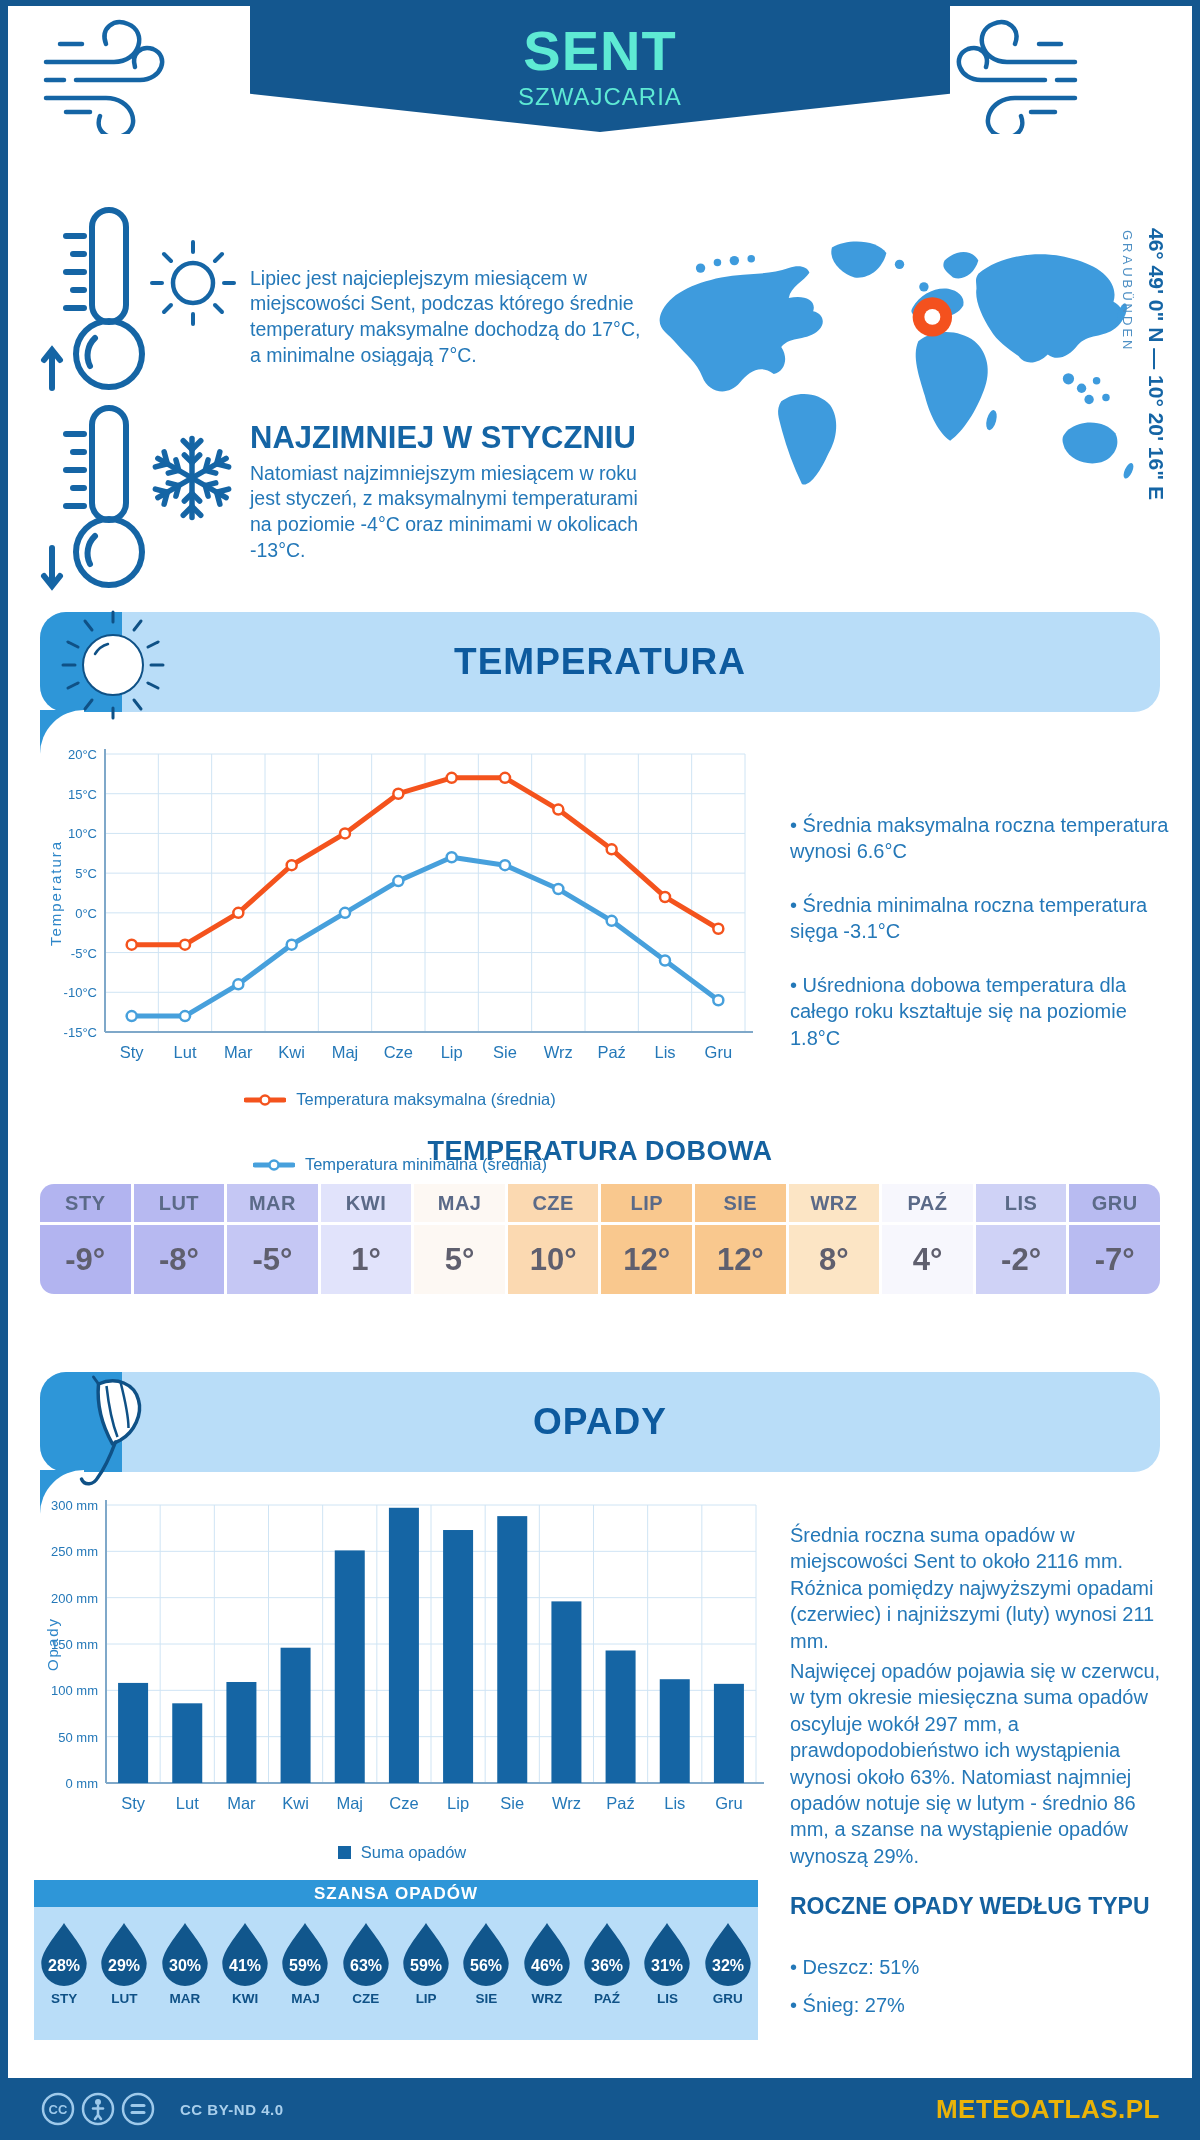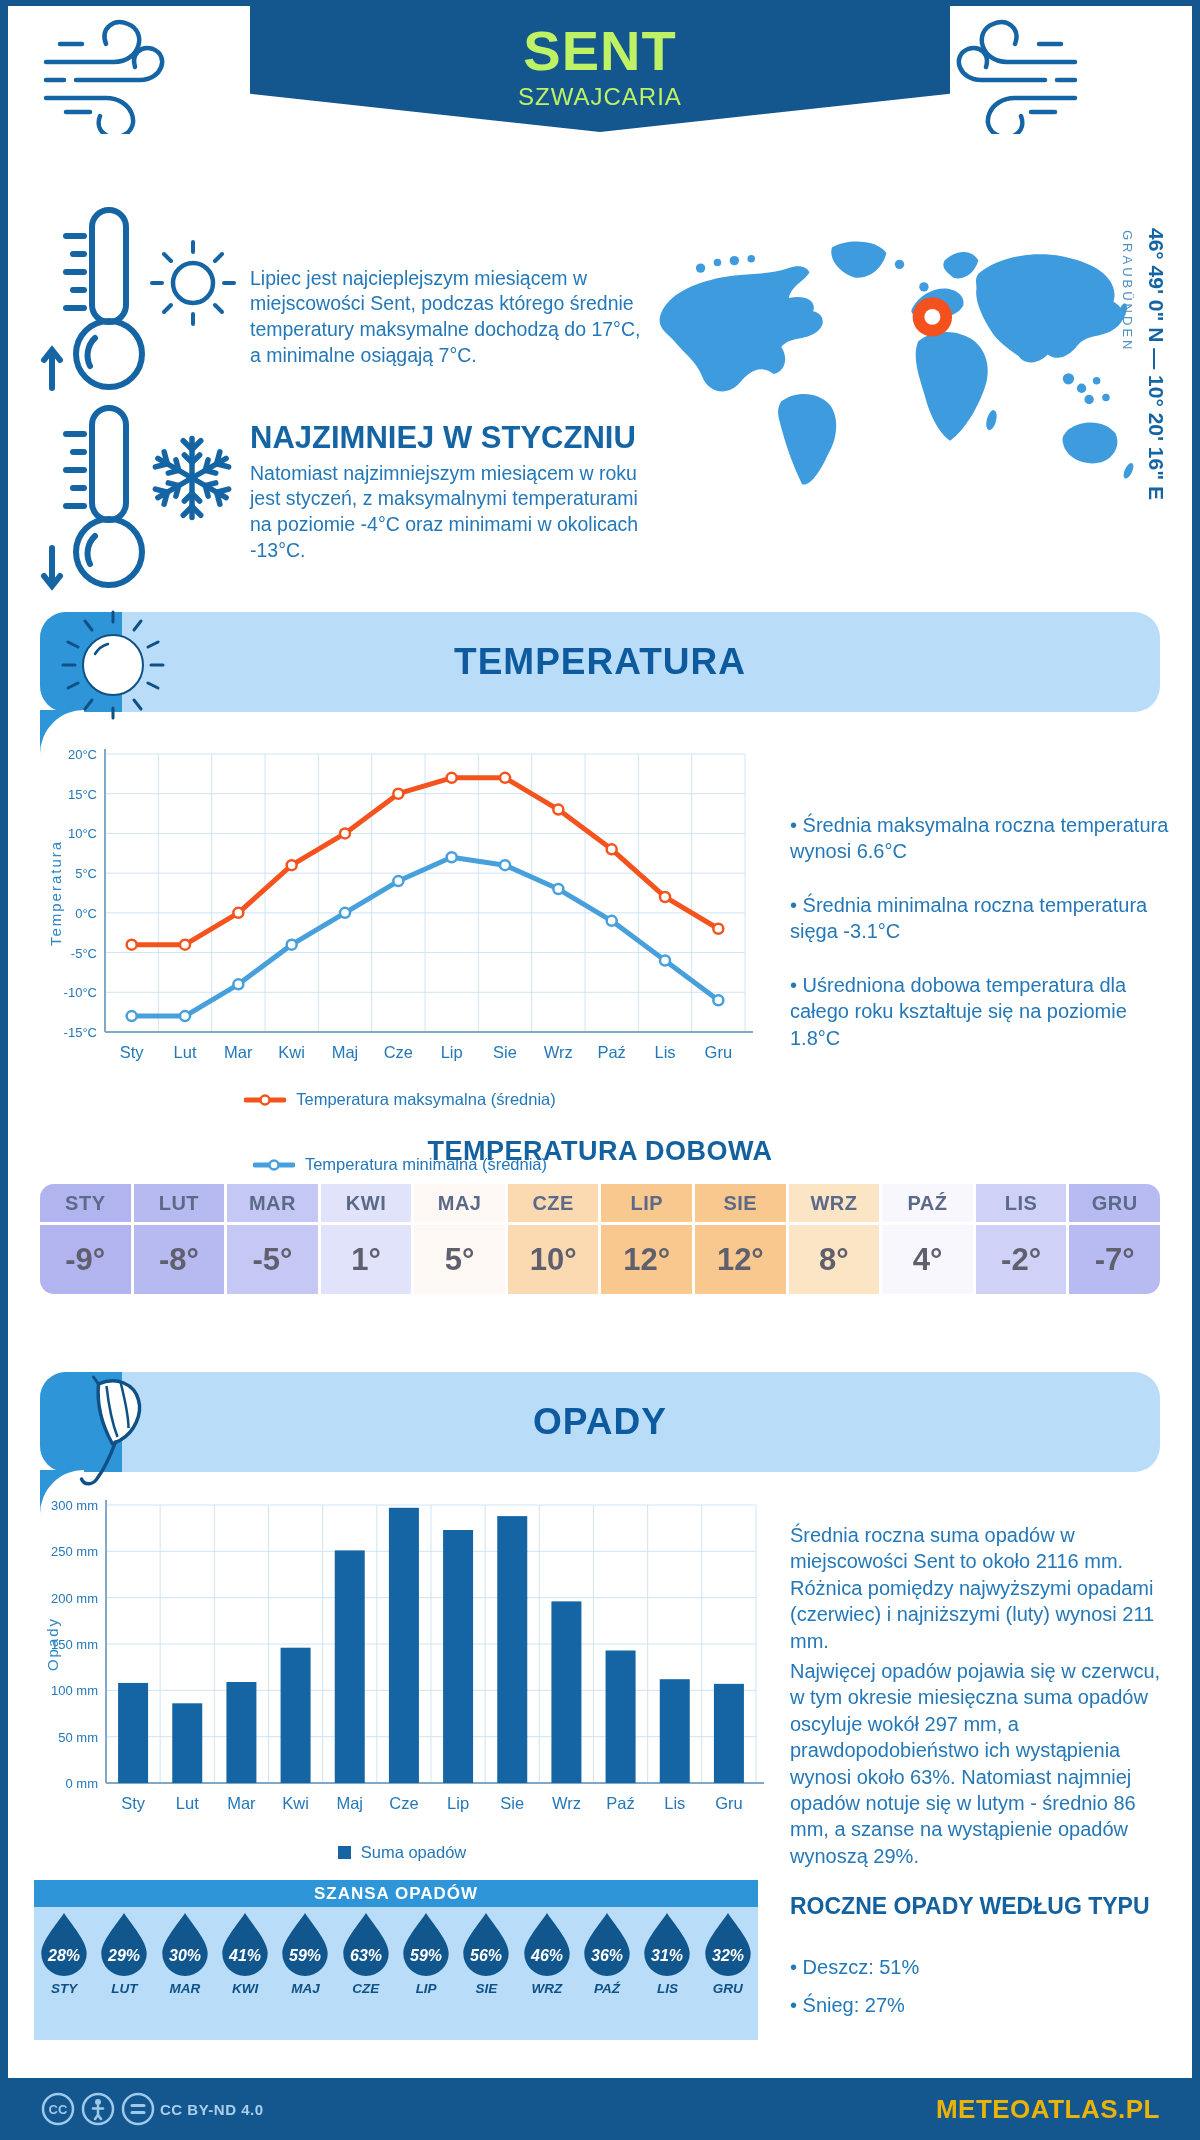--- a/index.html
+++ b/index.html
@@ -5,21 +5,21 @@
   html,body{margin:0;padding:0;background:#e8eef4;}
   *{box-sizing:border-box;font-family:"Liberation Sans", sans-serif;}
   .page{position:relative;width:1200px;height:2140px;background:#fff;margin:0 auto;overflow:hidden;}
   .edge{position:absolute;background:#14578f;}
   #edge-left{left:0;top:0;width:8px;height:2140px;}
   #edge-right{right:0;top:0;width:8px;height:2140px;}
   #edge-top{left:0;top:0;width:1200px;height:6px;}
 
   
   .ribbon{position:absolute;left:250px;top:0;width:700px;height:132px;background:#14578f;
-          clip-path:polygon(0 0,100% 0,100% 71%,50% 100%,0 71%);text-align:center;color:#bef264;}
+          clip-path:polygon(0 0,100% 0,100% 71%,50% 100%,0 71%);text-align:center;color:#5eead4;}
   .ribbon .title{margin-top:18px;font-size:56px;font-weight:bold;letter-spacing:1px;}
   .ribbon .subtitle{margin-top:0;font-size:24px;letter-spacing:1px;}
 
   .wind{position:absolute;top:14px;}
   #wind-left{left:36px;}
   #wind-right{left:950px;transform:scaleX(-1);}
 
   
   .hl-title{position:absolute;left:250px;font-size:31px;font-weight:bold;color:#1565a5;}
   .hl-text{position:absolute;left:250px;width:400px;font-size:19.5px;line-height:1.33;color:#2478b8;}
@@ -52,28 +52,28 @@
   #daily-title{position:absolute;left:0;top:1136px;width:1200px;text-align:center;font-size:27px;font-weight:bold;color:#14619f;letter-spacing:0.5px;}
   #daily-table{position:absolute;left:40px;top:1184px;width:1120px;height:110px;display:flex;gap:3px;border-radius:14px;overflow:hidden;}
   .day-col{flex:1;display:flex;flex-direction:column;gap:3px;}
   .day-head{height:38px;display:flex;align-items:center;justify-content:center;font-size:20px;font-weight:bold;color:#5b6a88;letter-spacing:0.5px;}
   .day-val{flex:1;display:flex;align-items:center;justify-content:center;font-size:31px;font-weight:bold;color:#5f5f6e;}
 
   
   #chance{position:absolute;left:34px;top:1880px;width:724px;height:160px;}
   #chance .c-head{height:27px;background:#2e96d8;color:#fff;font-size:17px;font-weight:bold;letter-spacing:1px;
                   display:flex;align-items:center;justify-content:center;}
-  #chance .c-body{height:133px;background:#b9ddf8;display:flex;padding-top:5px;font-style:italic;}
+  #chance .c-body{height:133px;background:#b9ddf8;display:flex;padding-top:15px;}
   .drop-cell{flex:1;text-align:center;position:relative;}
   .drop-cell svg{display:block;margin:0 auto;}
   .drop-month{margin-top:5px;font-size:13.5px;font-weight:bold;color:#0f5186;}
 
   
   #footer{position:absolute;left:0;top:2078px;width:1200px;height:62px;background:#14578f;display:flex;align-items:center;}
-  #footer .lic{display:flex;align-items:center;gap:4px;margin-left:40px;}
+  #footer .lic{display:flex;align-items:center;gap:24px;margin-left:40px;}
   #footer .lic-text{font-size:15px;font-weight:bold;color:#a9cfec;letter-spacing:0.5px;}
   #footer .site{margin-left:auto;margin-right:40px;font-size:26px;font-weight:bold;color:#eab308;letter-spacing:0.5px;}
 
   svg text{font-family:"Liberation Sans", sans-serif;}
 </style>
 </head>
 <body>
 
 <div class="page">
   <div class="edge" id="edge-left"></div>

